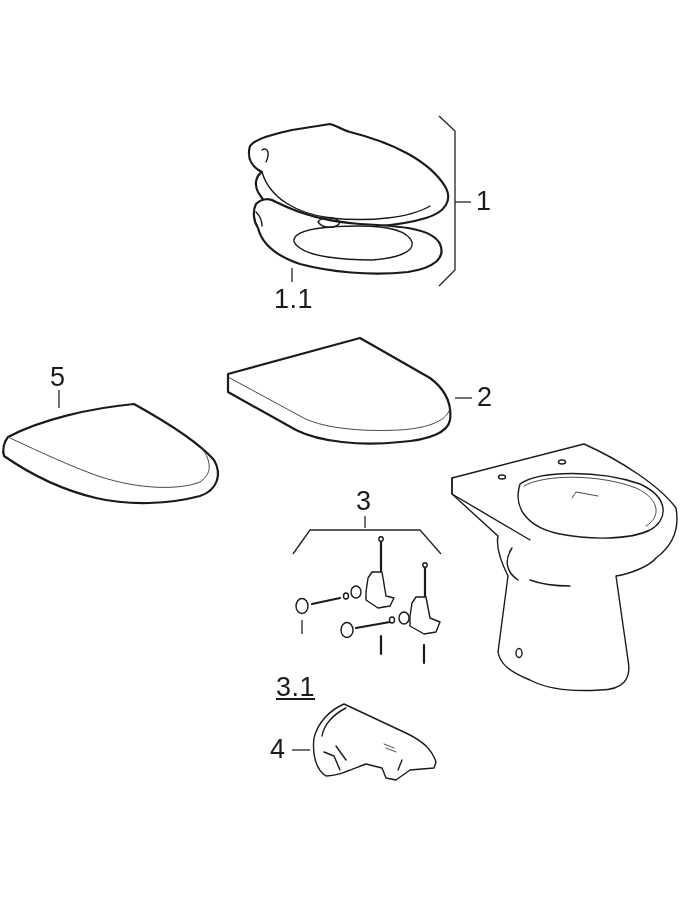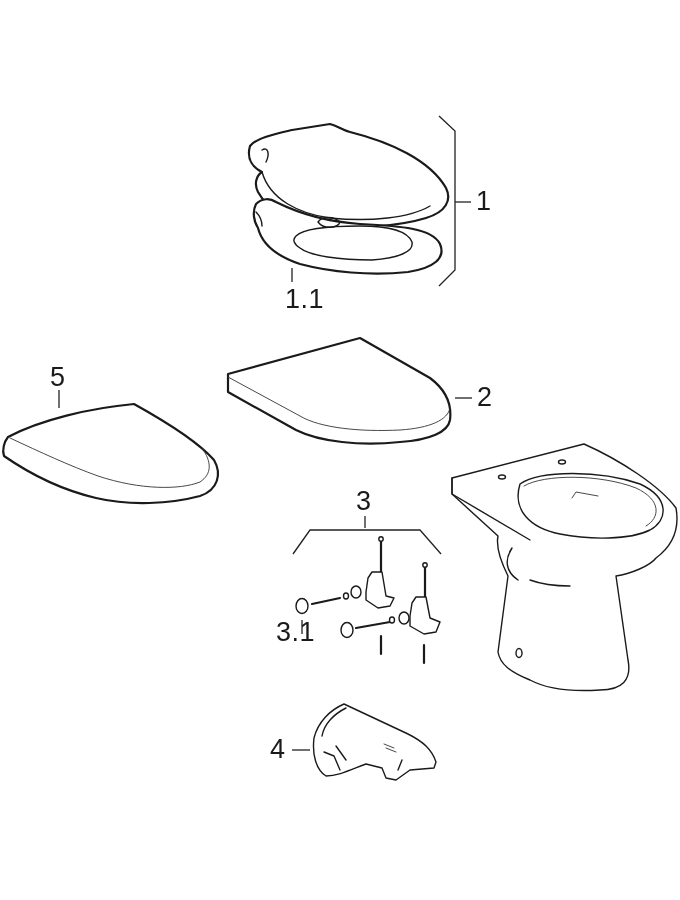--- a/index.html
+++ b/index.html
@@ -107,18 +107,18 @@
              C316,770 312,754 314,738 Z"></path>
     <path class="ln2" d="M322,736 C324,724 334,714 346,708"></path>
     <path class="ln2" d="M324,752 L334,756 L340,770 M336,746 L346,760"></path>
     <path class="thin" d="M384,744 L394,748 M386,748 L396,752"></path>
     <path class="ln2" d="M402,760 L398,770"></path>
     <line class="lead" x1="292" y1="750" x2="310" y2="750"></line>
   </g>
 </svg>
 
 <span class="callout" style="left:476px; top:188px;">1</span>
-<span class="callout" style="left:285px; top:286px;text-align:center;">1.1</span>
+<span class="callout" style="left:274px; top:286px;text-align:center;">1.1</span>
 <span class="callout" style="left:50px;  top:364px;">5</span>
 <span class="callout" style="left:477px; top:384px;">2</span>
 <span class="callout" style="left:356px; top:488px;">3</span>
-<span class="callout" style="left:276px; top:619px;">3.1</span>
+<span class="callout" style="left:276px; top:674px;text-decoration:underline;">3.1</span>
 <span class="callout" style="left:270px; top:736px;">4</span>
 
 </body></html>

